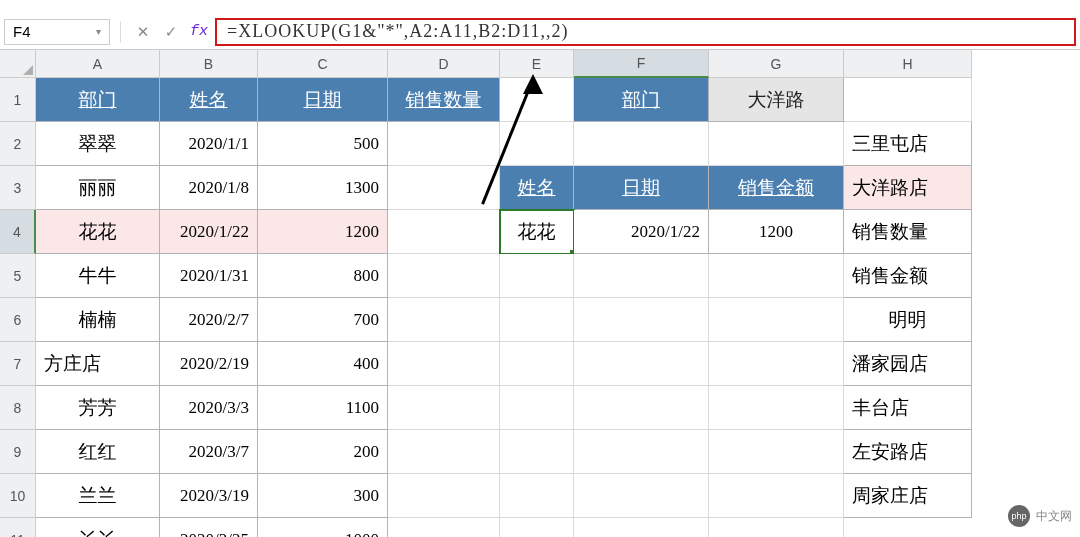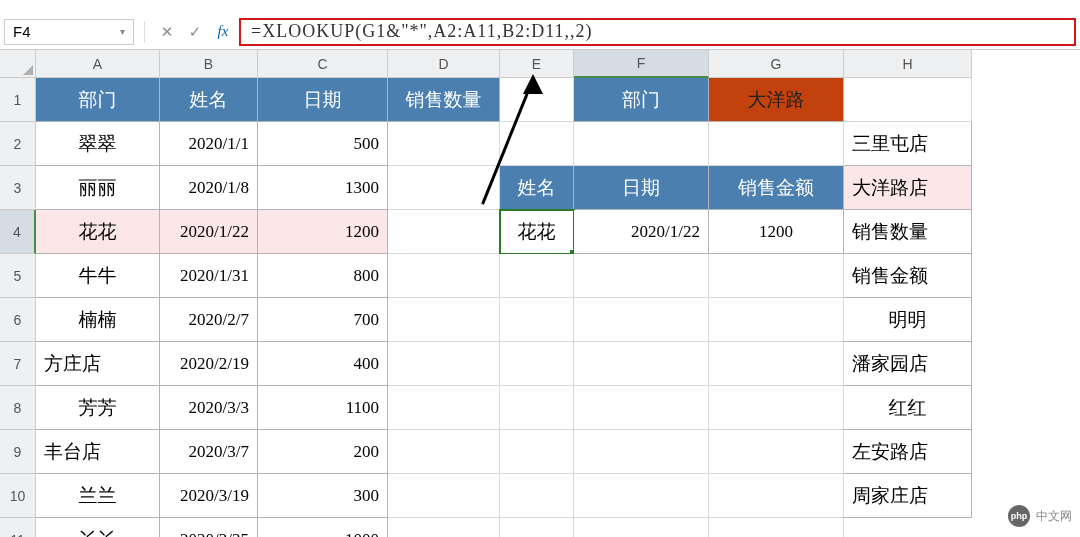--- a/index.html
+++ b/index.html
@@ -1,57 +1,57 @@
 <!DOCTYPE html>
 <html><head>
 <meta charset="utf-8">
 <style>
 * { box-sizing: border-box; margin: 0; padding: 0; }
 body { font-family: "Microsoft YaHei", SimSun, Arial, sans-serif; font-size: 14px; background: #fff; position: relative; width: 1080px; height: 537px; overflow: hidden; }
 
 .formula-bar { display: flex; align-items: center; height: 36px; border-bottom: 1px solid #ccc; background: #fff; padding: 0 4px; gap: 4px; margin-top: 14px; }
-.name-box { width: 130px; height: 26px; border: 1px solid #ccc; padding: 0 8px; display: flex; align-items: center; justify-content: space-between; font-size: 15px; }
+.name-box { width: 106px; height: 26px; border: 1px solid #ccc; padding: 0 8px; display: flex; align-items: center; justify-content: space-between; font-size: 15px; }
 .nb-drop { color: #888; font-size: 10px; }
 .fb-sep { width: 1px; height: 22px; background: #ddd; margin: 0 6px; }
 .fb-icon { width: 24px; color: #888; text-align: center; font-size: 15px; }
 .fb-check { color: #888; }
-.fb-fx { font-style: italic; color: #0369a1; font-family: Liberation Serif, serif; }
+.fb-fx { font-style: italic; color: #6d28d9; font-family: Liberation Mono, monospace; }
 .formula-input { flex: 1; height: 28px; border: 2px solid #d01818; padding: 2px 10px; display: flex; align-items: center; font-size: 18px; color: #333; font-family: SimSun, "Microsoft YaHei"; letter-spacing: 1px; }
 
 .sheet { position: relative; }
 .col-headers { display: grid; grid-template-columns: 36px 124px 98px 130px 112px 74px 135px 135px 128px; height: 28px; }
 .ch, .rh, .corner { background: #eef0f2; border-right: 1px solid #ccc; border-bottom: 1px solid #ccc; display: flex; align-items: center; justify-content: center; color: #555; font-size: 14px; }
 .ch.active { background: #d6dde2; border-bottom: 2px solid #4a8a4a; }
 .corner { background: #eef0f2; position: relative; }
 .corner::after { content: ""; position: absolute; right: 2px; bottom: 2px; border-left: 10px solid transparent; border-bottom: 10px solid #b0b0b0; }
 
 .grid-body { display: flex; }
 .row-headers { display: flex; flex-direction: column; }
 .rh { width: 36px; height: 44px; }
 .rh.active { background: #d6dde2; border-right: 2px solid #4a8a4a; }
 
 .cells { display: grid; grid-template-columns: 124px 98px 130px 112px 74px 135px 135px 128px; grid-auto-rows: 44px; }
 .cell { border-right: 1px solid #b3b3b3; border-bottom: 1px solid #b3b3b3; display: flex; align-items: center; padding: 0 8px; font-size: 17px; font-family: SimSun, "Microsoft YaHei"; background: #fff; position: relative; }
-.cell.hdr { background: #4a7fb0; color: #fff; justify-content: center; font-family: KaiTi, SimSun; font-size: 19px; }
-.cell.hdr-pink { background: #c2410c; color: #222; justify-content: center; font-family: Liberation Serif, serif; font-size: 19px; }
+.cell.hdr { background: #4a7fb0; color: #fff; justify-content: center; font-family: KaiTi, SimSun; font-size: 19px; text-decoration: underline; }
+.cell.hdr-pink { background: #e5e5e5; color: #222; justify-content: center; font-family: Liberation Serif, serif; font-size: 19px; }
 .cell.right { justify-content: flex-end; }
 .cell.center { justify-content: center; }
 .cell.nogrid { border-right: 1px solid #d9d9d9; border-bottom: 1px solid #d9d9d9; }
 .cell.pink { background: #fbe7e7; }
 .cell.kai { font-family: KaiTi, SimSun; font-size: 19px; }
 
 .sel { outline: 2px solid #2a7a2a; outline-offset: -1px; }
 .sel-handle { position: absolute; right: -3px; bottom: -3px; width: 6px; height: 6px; background: #2a7a2a; }
 
 .arrow { position: absolute; left: 532px; top: 78px; pointer-events: none; }
 .arrow-line { width: 3px; height: 136px; background: #000; transform: rotate(22deg); transform-origin: top center; }
 .arrow-head { position: absolute; top: -4px; left: -9px; border-left: 10px solid transparent; border-right: 10px solid transparent; border-bottom: 20px solid #000; }
 
 .watermark { position: absolute; right: 8px; bottom: 10px; display: flex; align-items: center; gap: 6px; font-size: 12px; color: #888; }
-.wm-logo { width: 22px; height: 22px; border-radius: 50%; background: #666; color: #fff; display: flex; align-items: center; justify-content: center; font-size: 9px; font-weight: bold; }
+.wm-logo { width: 22px; height: 22px; border-radius: 50%; background: #666; color: #fff; display: flex; align-items: center; justify-content: center; font-size: 9px; font-weight: normal; }
 </style>
 </head>
 <body>
 
 <div class="formula-bar">
   <div class="name-box">
     <span>F4</span>
     <span class="nb-drop">▾</span>
   </div>
   <span class="fb-sep"></span>
@@ -157,22 +157,22 @@
 
       <div class="cell kai">潘家园店</div>
       <div class="cell kai center">芳芳</div>
       <div class="cell right">2020/3/3</div>
       <div class="cell right">1100</div>
       <div class="cell nogrid"></div>
       <div class="cell nogrid"></div>
       <div class="cell nogrid"></div>
       <div class="cell nogrid"></div>
 
+      <div class="cell kai">丰台店</div>
       <div class="cell kai center">红红</div>
-      <div class="cell kai">丰台店</div>
       <div class="cell right">2020/3/7</div>
       <div class="cell right">200</div>
       <div class="cell nogrid"></div>
       <div class="cell nogrid"></div>
       <div class="cell nogrid"></div>
       <div class="cell nogrid"></div>
 
       <div class="cell kai">左安路店</div>
       <div class="cell kai center">兰兰</div>
       <div class="cell right">2020/3/19</div>

